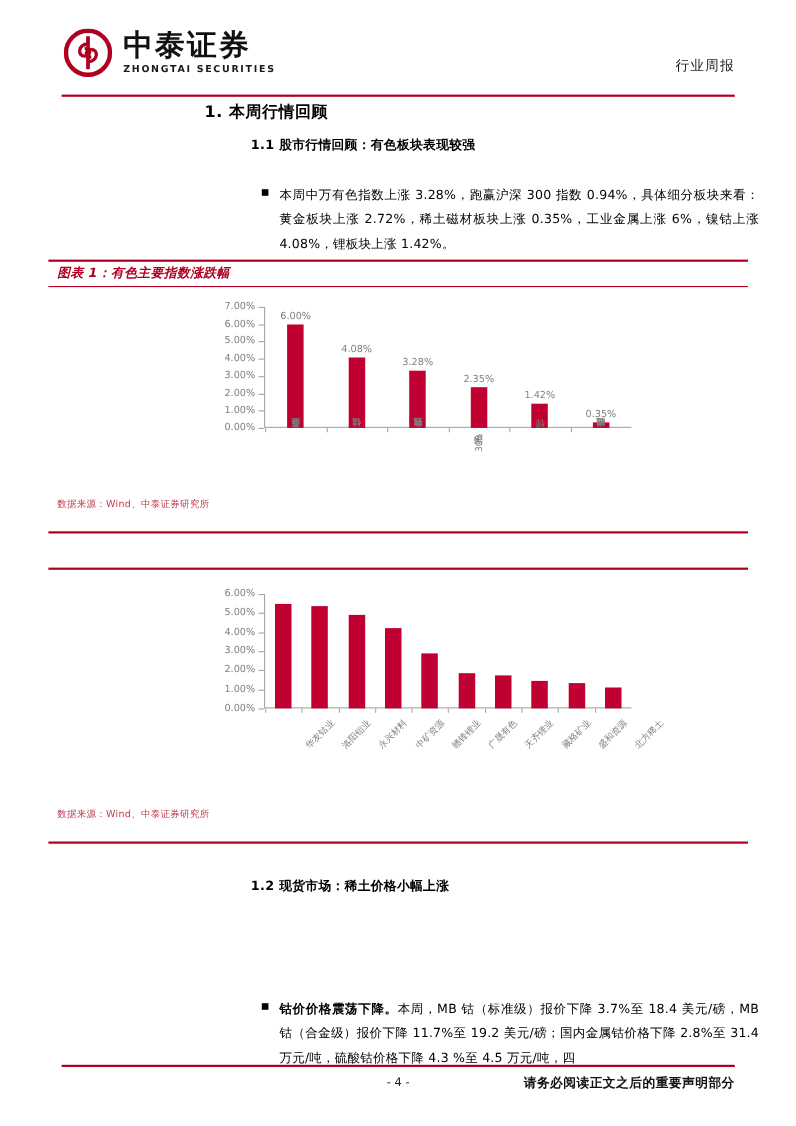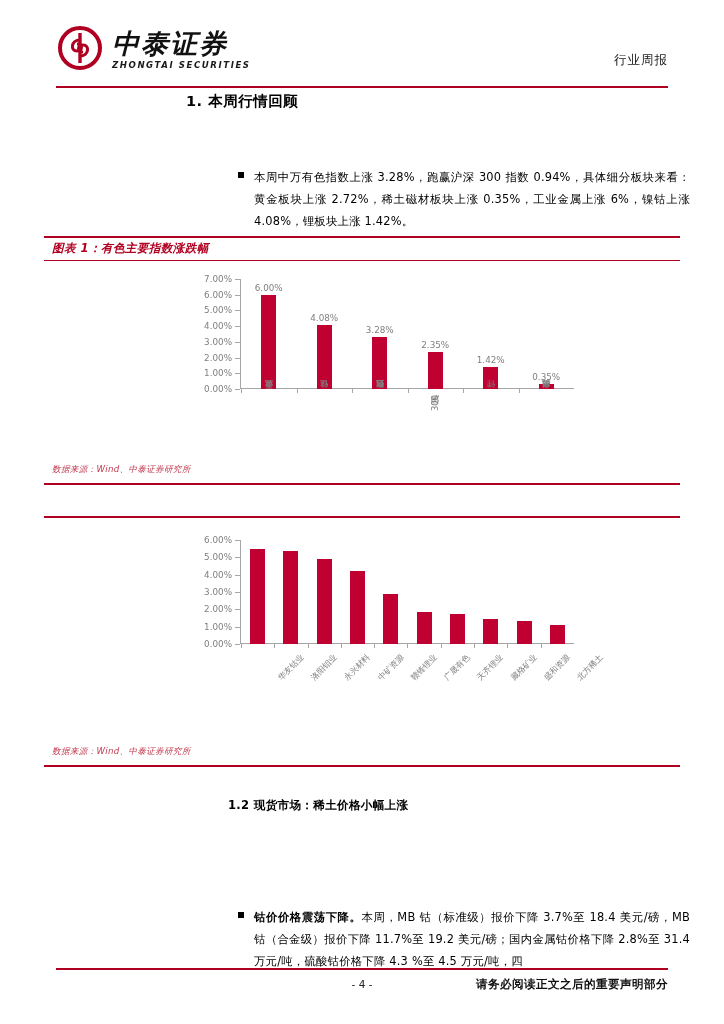--- a/index.html
+++ b/index.html
@@ -8,21 +8,21 @@
     background:#ffffff;
     font-family:"DejaVu Sans","Liberation Sans",sans-serif;
     color:#000;
     position:relative;
     overflow:hidden;
   }
   .page{position:absolute;inset:0;}
 
   
   .header{position:absolute;left:0;top:0;width:724px;height:88px;}
-  .logo-wrap{position:absolute;left:58px;top:26px;display:flex;align-items:flex-end;gap:10px;font-style:italic;}
+  .logo-wrap{position:absolute;left:58px;top:26px;display:flex;align-items:center;gap:10px;}
   .logo-mark{width:44px;height:44px;position:relative;}
   .logo-text{display:flex;flex-direction:column;line-height:1;}
   .logo-cn{font-family:"DejaVu Sans","Liberation Sans",sans-serif;font-size:27px;font-weight:700;letter-spacing:2px;color:#111;}
   .logo-en{font-size:8.6px;font-weight:700;letter-spacing:1.55px;color:#1a1a1a;margin-top:4px;}
   .header-right{position:absolute;right:56px;top:52px;font-size:12.5px;color:#1a1a1a;letter-spacing:1px;text-align:center;}
   .header-rule{position:absolute;left:56px;top:86px;width:612px;height:2px;background:#b00021;}
 
   
   .h1{position:absolute;left:186px;top:92px;font-size:14.5px;font-weight:700;letter-spacing:.5px;}
   .h2{position:absolute;left:228px;top:124px;font-size:11.6px;font-weight:700;letter-spacing:.3px;}
@@ -35,21 +35,21 @@
   .bullet-text b{font-weight:700;}
   #para1{left:238px;top:166px;width:452px;}
   #para2{left:238px;top:838px;width:452px;}
   #para3{left:238px;top:906px;width:452px;justify-content:flex-end;}
 
   
   .exhibit{position:absolute;left:44px;width:636px;border-top:2px solid #b00021;border-bottom:2px solid #b00021;}
   #exhibit1{top:236px;height:245px;}
   #exhibit2{top:516px;height:247px;}
   .ex-title{font-size:11.6px;font-weight:700;font-style:italic;color:#b00021;letter-spacing:.4px;padding:3px 0 4px 8px;border-bottom:1.2px solid #b00021;}
-  .ex-source{position:absolute;left:8px;bottom:7px;font-size:8.6px;color:#c0394f;letter-spacing:.3px;font-style:italic;}
+  .ex-source{position:absolute;left:8px;bottom:18px;font-size:8.6px;color:#c0394f;letter-spacing:.3px;}
   .ex-body{position:relative;width:100%;height:100%;}
 
   
   .chart{position:absolute;}
   #chart1{left:150px;top:18px;width:380px;height:168px;}
   #chart2{left:150px;top:22px;width:380px;height:152px;}
   .y-axis{position:absolute;left:0;top:0;width:46px;height:100%;}
   .y-tick{position:absolute;right:8px;font-size:8.8px;color:#7f7f7f;transform:translateY(-50%);white-space:nowrap;}
   .y-tick::after{content:"";position:absolute;right:-8px;top:50%;width:5px;height:1px;background:#a6a6a6;}
   .plot{position:absolute;left:46px;top:0;right:0;bottom:0;border-left:1px solid #a6a6a6;}
@@ -85,20 +85,21 @@
       <div class="logo-text">
         <span class="logo-cn">中泰证券</span>
         <span class="logo-en">ZHONGTAI SECURITIES</span>
       </div>
     </div>
     <div class="header-right">行业周报</div>
     <div class="header-rule"></div>
   </div>
 
   <div class="h1">1. 本周行情回顾</div>
+  <div class="h2">1.1 股市行情回顾：有色板块表现较强</div>
 
   <div class="bullet-block" id="para1">
     <span class="bullet-sq"></span>
     <span class="bullet-text">本周中万有色指数上涨 3.28%，跑赢沪深 300 指数 0.94%，具体细分板块来看：黄金板块上涨 2.72%，稀土磁材板块上涨 0.35%，工业金属上涨 6%，镍钴上涨 4.08%，锂板块上涨 1.42%。</span>
   </div>
 
   <div class="exhibit" id="exhibit1">
     <div class="ex-title">图表 1：有色主要指数涨跌幅</div>
     <div class="ex-body">
       <div class="chart" id="chart1">

